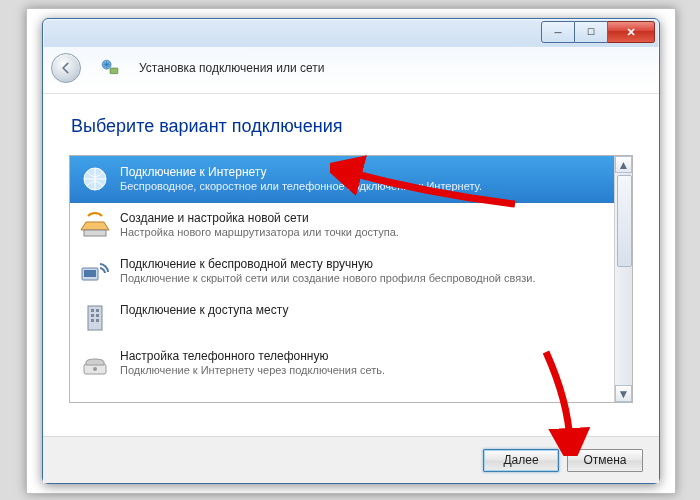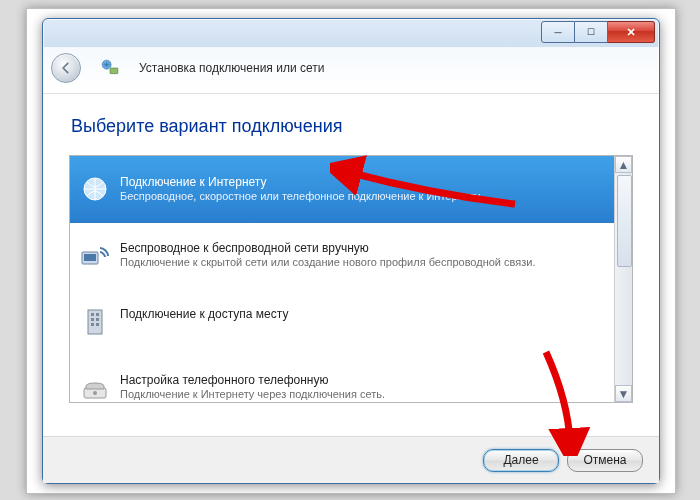--- a/index.html
+++ b/index.html
@@ -14,35 +14,35 @@
 .caption-btn.max{font-size:9px}
 .header{padding:6px 10px 10px 8px;display:flex;align-items:center;gap:20px;border-bottom:1px solid #e2e2e2}
 .back-btn{width:28px;height:28px;border-radius:50%;background:radial-gradient(circle at 40% 35%,#fefefe,#cfd8e0 60%,#a9b6c2);border:1px solid #8fa0b2;display:flex;align-items:center;justify-content:center;color:#6b7d8e;box-shadow:inset 0 1px 2px rgba(255,255,255,.8)}
 .back-btn svg{width:14px;height:14px}
 .hdr-icon{width:18px;height:18px}
 .hdr-title{color:#2b2b2b;font-size:12px}
 .body{padding:14px 26px 0 26px}
 .instruction{color:#003399;font-size:18px;margin:8px 0 18px 2px}
 .list-frame{position:relative;border:1px solid #b7b7b7;background:#fff;height:246px;display:flex}
 .list{flex:1;overflow:hidden}
-.opt{display:flex;align-items:flex-start;padding:18px 8px;gap:8px;cursor:pointer}
+.opt{display:flex;align-items:flex-start;padding:8px 8px;gap:8px;cursor:pointer}
 .opt+.opt{border-top:0}
 .opt .oicon{width:34px;height:30px;flex:none;display:flex;align-items:center;justify-content:center}
 .opt .texts{padding-top:1px}
 .opt .t1{font-size:12px;color:#222}
 .opt .t2{font-size:11px;color:#6d6d6d;margin-top:1px}
 .opt.selected{background:linear-gradient(#3fa1e8,#2a7fd0);border:1px solid #2f79bd;margin:-1px}
 .opt.selected .t1{color:#fff}
 .opt.selected .t2{color:#e7f2fc}
 .vscroll{width:17px;background:linear-gradient(90deg,#eef1f5,#e2e6ec);border-left:1px solid #cfcfcf;position:relative}
 .vs-btn{position:absolute;left:0;width:17px;height:17px;background:linear-gradient(#fdfdfe,#e4e9f0);border:1px solid #b7c0cc;box-sizing:border-box;display:flex;align-items:center;justify-content:center;color:#5b6b80}
 .vs-btn.up{top:0}.vs-btn.dn{bottom:0}
 .vs-thumb{position:absolute;left:2px;width:13px;top:19px;height:90px;background:linear-gradient(#f4f7fb,#d7e0ec);border:1px solid #aeb9c8;border-radius:2px}
 .footer{position:absolute;left:0;right:0;bottom:0;height:46px;background:#f0f0f0;border-top:1px solid #d9d9d9;display:flex;justify-content:flex-end;align-items:center;padding-right:16px;gap:8px}
-.btn{min-width:76px;height:23px;border:1px solid #8e8e8e;border-radius:10px;background:linear-gradient(#fdfdfd,#e7e7e7 48%,#dcdcdc 52%,#eeeeee);font-size:12px;color:#222;cursor:pointer;padding:0 12px}
+.btn{min-width:76px;height:23px;border:1px solid #8e8e8e;border-radius:1px;background:linear-gradient(#fdfdfd,#e7e7e7 48%,#dcdcdc 52%,#eeeeee);font-size:12px;color:#222;cursor:pointer;padding:0 12px}
 .btn.def{border-color:#3c7fb1;box-shadow:0 0 0 1px #a8d3f0 inset,0 0 3px rgba(60,127,177,.6)}
 
 .annot{position:absolute;pointer-events:none;z-index:50}
 </style>
 </head>
 <body>
 
 <div class="outer-shadow"></div>
 
 <div class="win">
@@ -82,27 +82,40 @@
               </svg>
             </div>
             <div class="texts">
               <div class="t1">Подключение к Интернету</div>
               <div class="t2">Беспроводное, скоростное или телефонное подключение к Интернету.</div>
             </div>
           </div>
           <div class="opt">
             <div class="oicon">
               <svg viewBox="0 0 34 30" width="34" height="30">
+                <path d="M3 20h28l-5-8H8z" fill="#f6c36a" stroke="#b88028"></path>
+                <rect x="6" y="20" width="22" height="6" fill="#d7d7d7" stroke="#8a8a8a"></rect>
+                <path d="M10 6c4-4 10-4 14 0" stroke="#e08a00" fill="none" stroke-width="2"></path>
+              </svg>
+            </div>
+            <div class="texts">
+              <div class="t1">Создание и настройка новой сети</div>
+              <div class="t2">Настройка нового маршрутизатора или точки доступа.</div>
+            </div>
+          </div>
+          <div class="opt">
+            <div class="oicon">
+              <svg viewBox="0 0 34 30" width="34" height="30">
                 <rect x="4" y="12" width="16" height="12" rx="1" fill="#cbd9ea" stroke="#6b85a2"></rect>
                 <rect x="6" y="14" width="12" height="7" fill="#4d79aa"></rect>
                 <path d="M22 8c4 0 8 4 8 8M22 12c2 0 5 3 5 5" stroke="#4d79aa" fill="none" stroke-width="2"></path>
               </svg>
             </div>
             <div class="texts">
-              <div class="t1">Беспроводное к беспроводной сети вручную</div>
+              <div class="t1">Подключение к беспроводной месту вручную</div>
               <div class="t2">Подключение к скрытой сети или создание нового профиля беспроводной связи.</div>
             </div>
           </div>
           <div class="opt">
             <div class="oicon">
               <svg viewBox="0 0 34 30" width="34" height="30">
                 <rect x="10" y="4" width="14" height="24" fill="#cfd8e2" stroke="#7b8a9a"></rect>
                 <rect x="13" y="7" width="3" height="3" fill="#7b8a9a"></rect>
                 <rect x="18" y="7" width="3" height="3" fill="#7b8a9a"></rect>
                 <rect x="13" y="12" width="3" height="3" fill="#7b8a9a"></rect>

